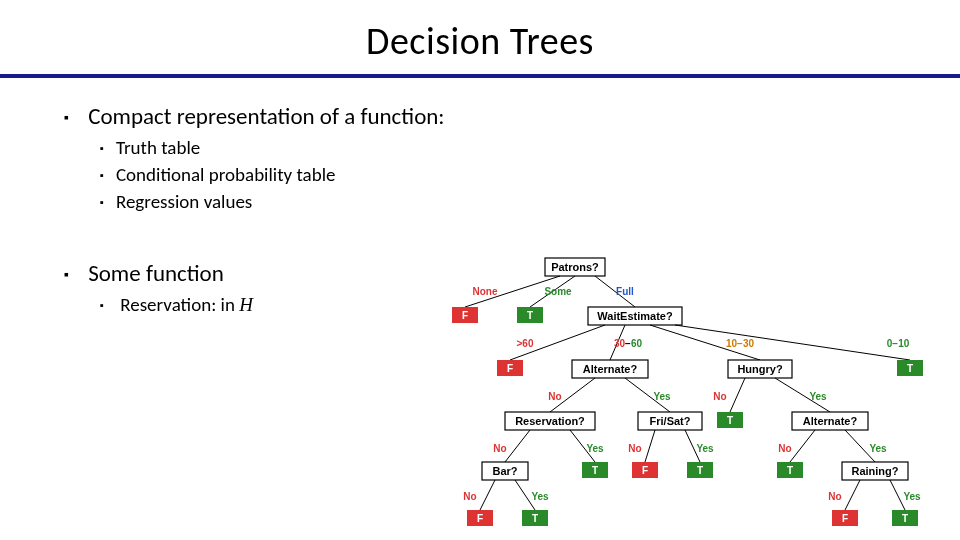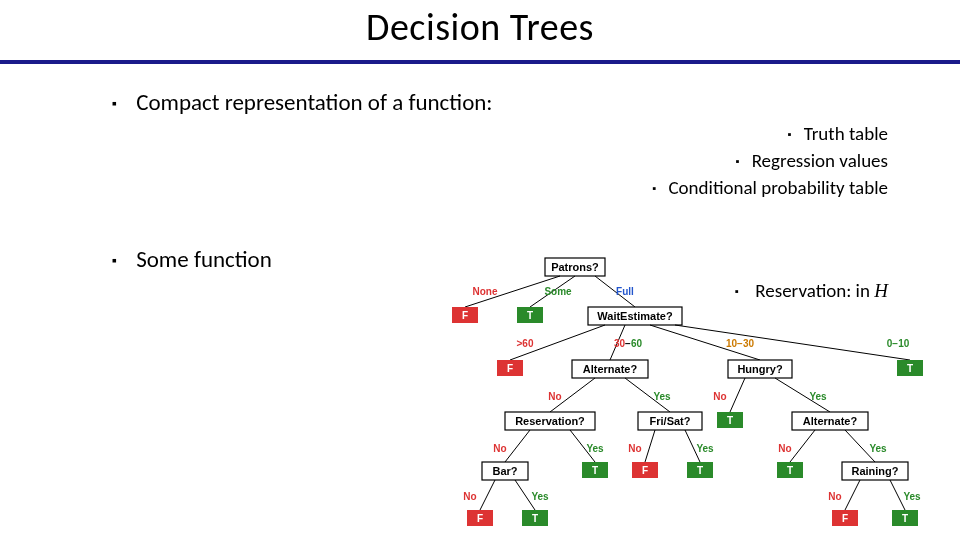--- a/index.html
+++ b/index.html
@@ -1,23 +1,23 @@
 <!DOCTYPE html>
 <html><head>
 <meta charset="utf-8">
 <style>
   html, body { margin:0; padding:0; width:960px; height:540px; background:#fff; font-family:"Calibri","Segoe UI",Arial,sans-serif; color:#000; }
   .slide { position:relative; width:960px; height:540px; }
-  .title { text-align:center; font-size:38px; font-weight:400; padding-top:4px; letter-spacing:0.5px; }
+  .title { text-align:center; font-size:38px; font-weight:400; padding-top:18px; letter-spacing:0.5px; }
   .rule { height:4px; background:#1a1a8a; margin-top:10px; }
-  .content { padding:24px 72px 0 112px; }
+  .content { padding:24px 72px 0 64px; }
   ul.lvl1 { list-style:none; padding:0; margin:0; }
   ul.lvl1 > li { font-size:23px; margin-bottom:8px; }
   ul.lvl1 > li::before { content:"\25AA"; font-size:14px; margin-right:14px; vertical-align:2px; }
-  ul.lvl2 { list-style:none; padding:0; margin:6px 0 20px 36px;text-align:right; }
+  ul.lvl2 { list-style:none; padding:0; margin:6px 0 20px 36px; }
   ul.lvl2 > li { font-size:19px; margin-bottom:4px; }
   ul.lvl2 > li::before { content:"\25AA"; font-size:11px; margin-right:12px; vertical-align:2px; }
   .italic-sym { font-style:italic; font-family:"Times New Roman",serif; }
   .gap { height:26px; }
   .figure { position:absolute; left:400px; top:252px; width:540px; height:290px; }
   .figure svg { width:540px; height:290px; }
   .nodebox { fill:#fff; stroke:#000; stroke-width:1.2; }
   .nodetext { font-family:Arial,sans-serif; font-size:11px; fill:#000; font-weight:700; text-anchor:middle; dominant-baseline:middle; }
   .leafF { fill:#d33; }
   .leafT { fill:#2a8a2a; }
@@ -35,22 +35,22 @@
 <div class="slide">
   <div class="title">Decision Trees</div>
   <div class="rule"></div>
 
   <div class="content">
     <ul class="lvl1">
       <li>
         <span>Compact representation of a function:</span>
         <ul class="lvl2">
           <li>Truth table</li>
+          <li>Conditional probability table</li>
           <li>Regression values</li>
-          <li>Conditional probability table</li>
         </ul>
       </li>
     </ul>
     <div class="gap"></div>
     <ul class="lvl1">
       <li>
         <span>Some function</span>
         <ul class="lvl2">
           <li>
             <span>Reservation: in </span><span class="italic-sym">H</span>

